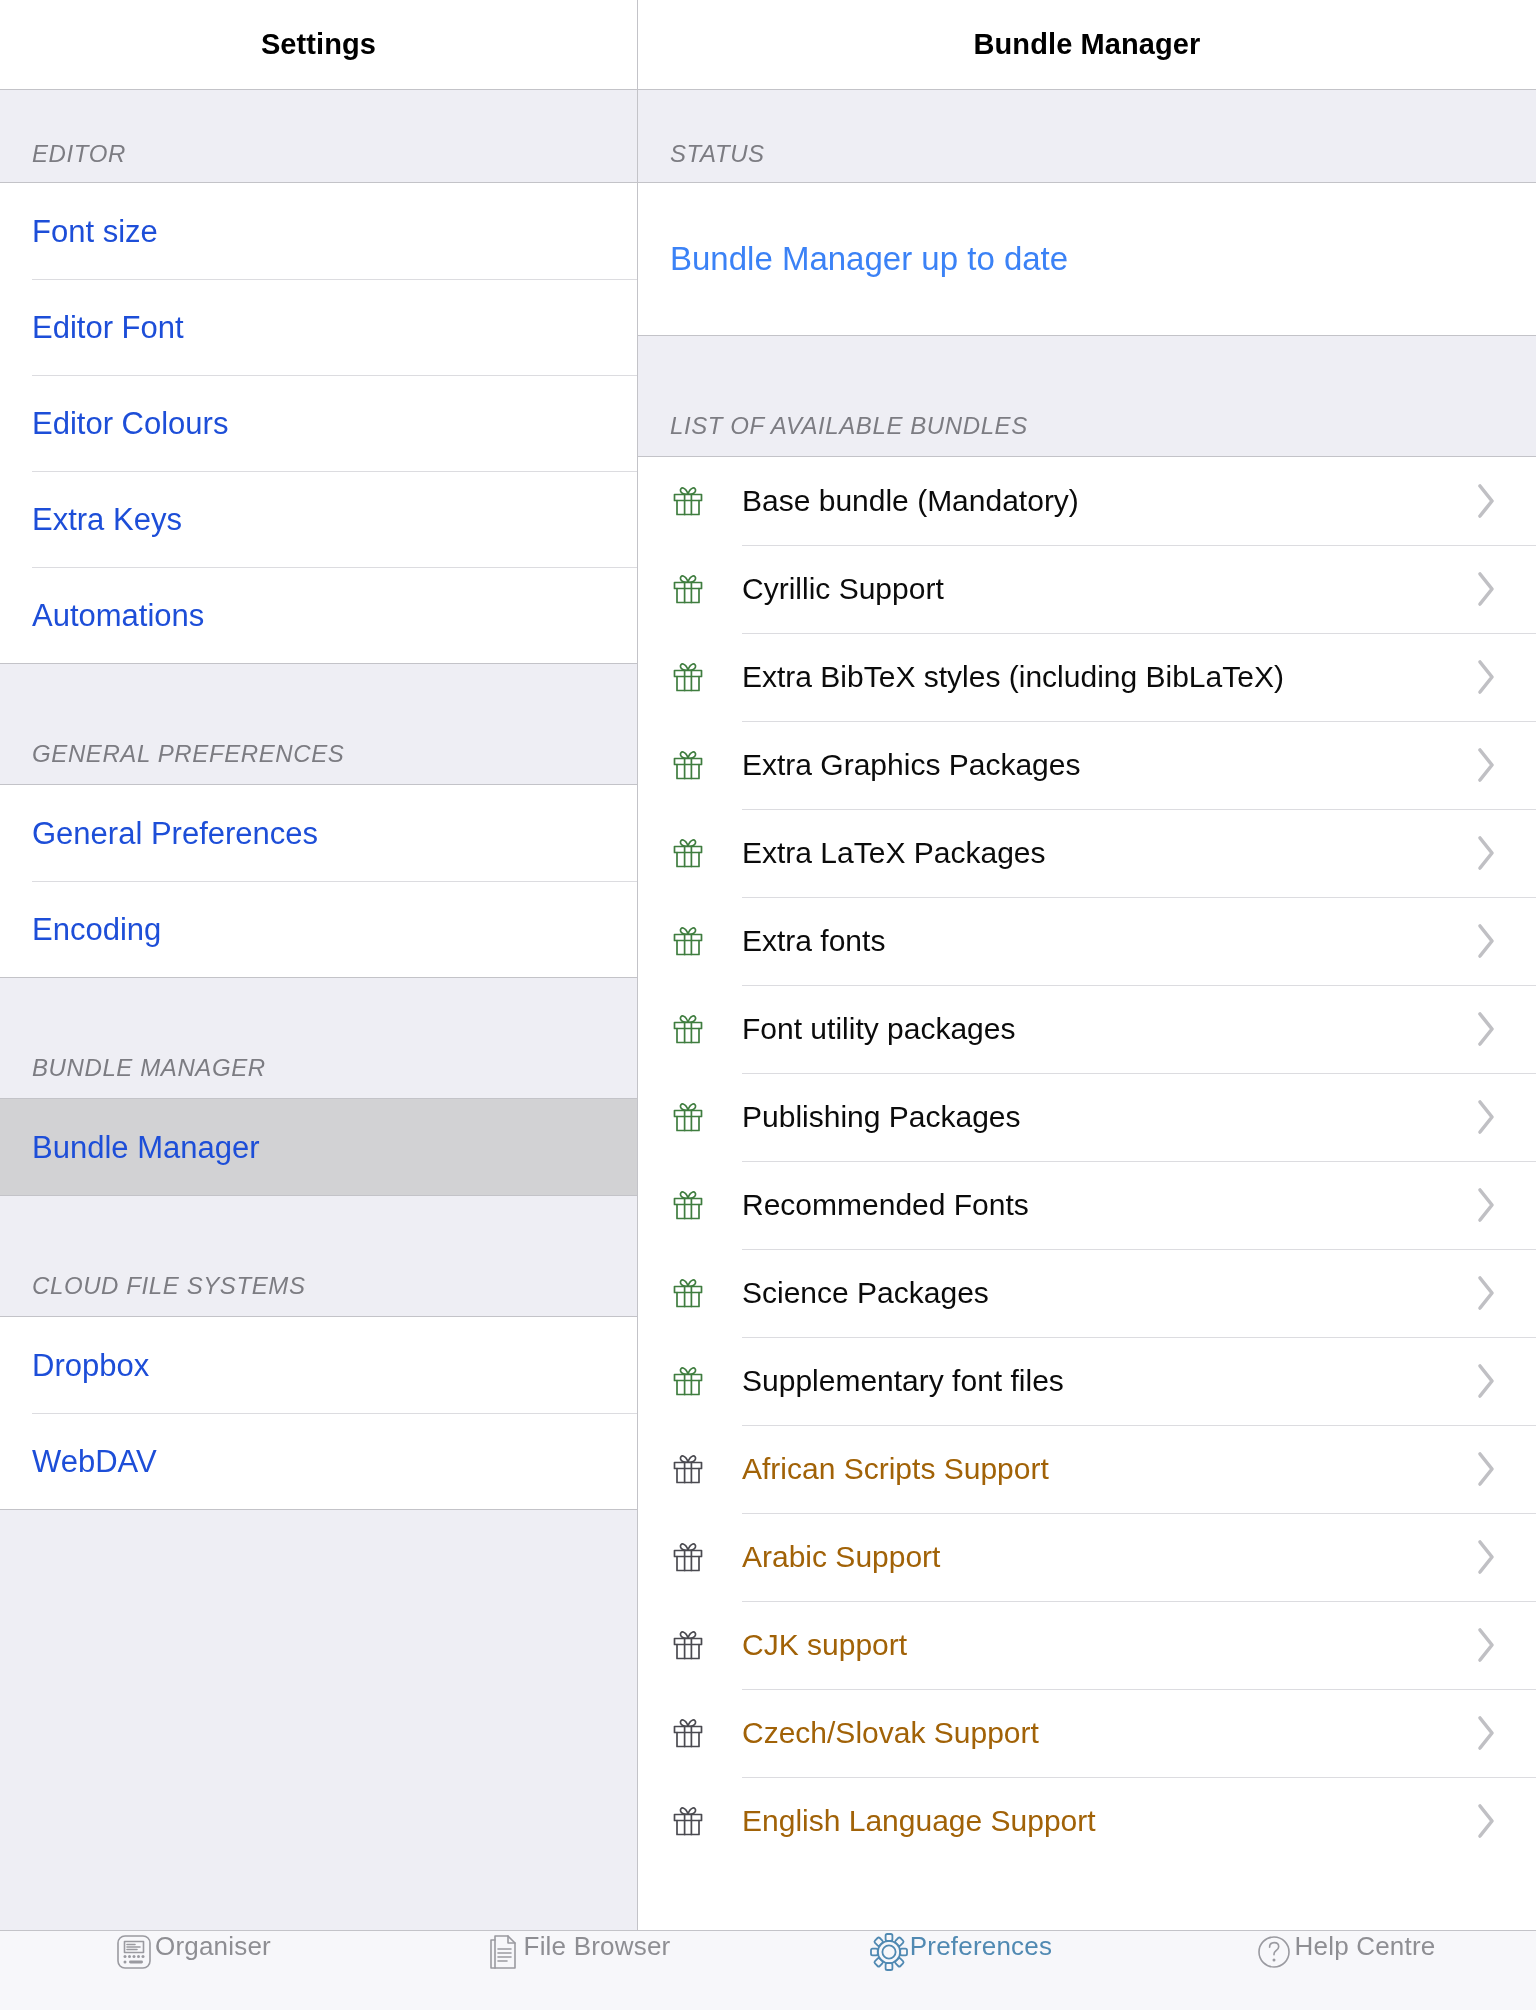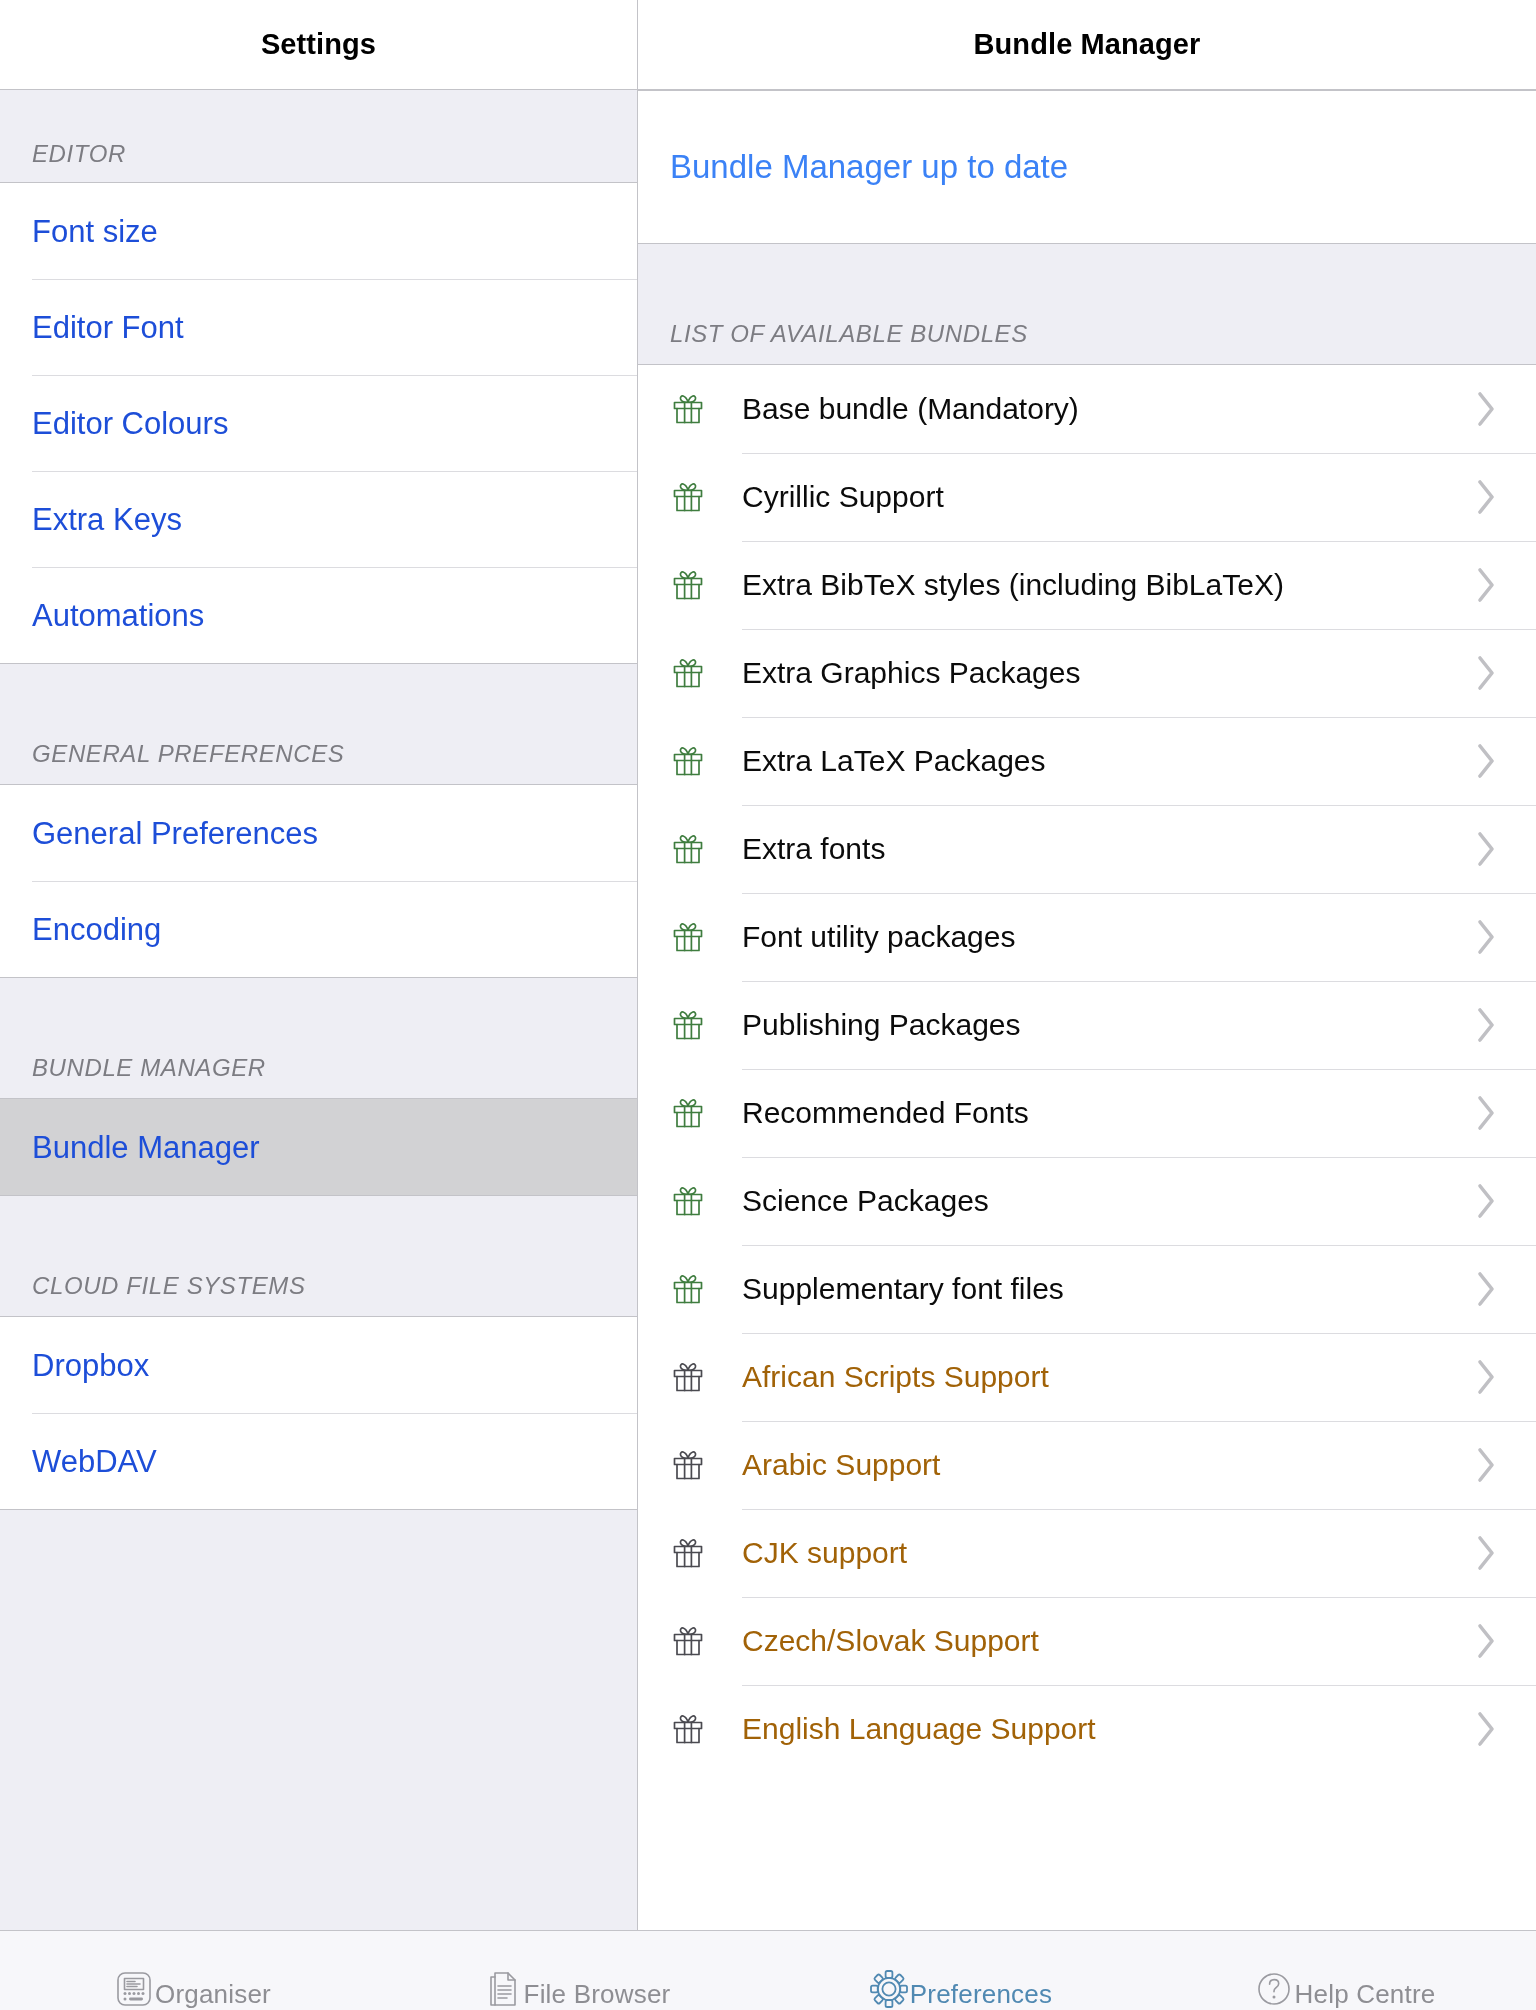--- a/index.html
+++ b/index.html
@@ -164,21 +164,21 @@
     flex: 0 0 80px;
     background: #f7f7fa;
     border-top: 1px solid #c3c3c8;
     display: flex;
     align-items: center;
   }
   .tab {
     flex: 1 1 0;
     height: 100%;
     display: flex;
-    align-items: flex-end;
+    align-items: flex-start;
     justify-content: center;
     gap: 0;
   }
   .tab-icon { width: 42px; height: 42px; display: flex; align-items: center; justify-content: center; }
   .tab-icon svg { display: block; }
   .tab-label {
     font-size: 26px;
     color: #8e8e93;
     letter-spacing: 0.2px;
   }
@@ -239,20 +239,21 @@
             </div>
           </div>
         </div>
     </div>
 
     <div class="pane-right">
       <div class="nav-bar">
         <div class="nav-title">Bundle Manager</div>
       </div>
       <div class="scroll-area">
+        <div class="section-header short">STATUS</div>
         <div class="status-group">
           <div class="status-row">
             <span class="status-text">Bundle Manager up to date</span>
           </div>
         </div>
         <div class="section-header tall">LIST OF AVAILABLE BUNDLES</div>
         <div class="bundle-list" id="bundle-list">
             <div class="bundle-row">
               <span class="gift-icon">
                 <svg width="40" height="40" viewBox="0 0 40 40" fill="none" stroke="#3f7d3f" stroke-width="1.7" stroke-linecap="round" stroke-linejoin="round">

